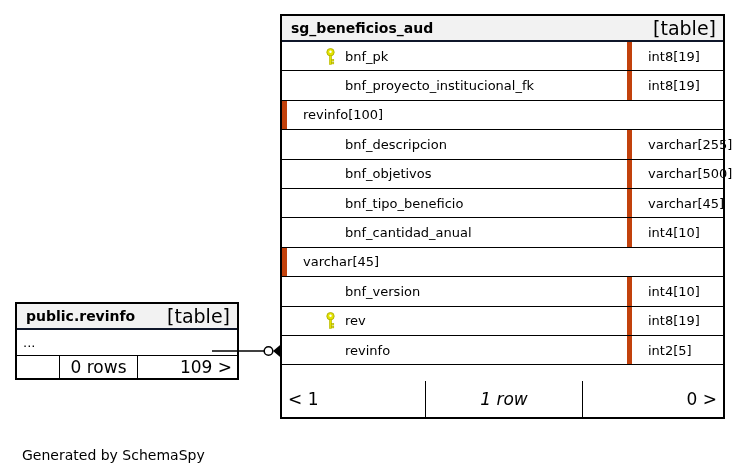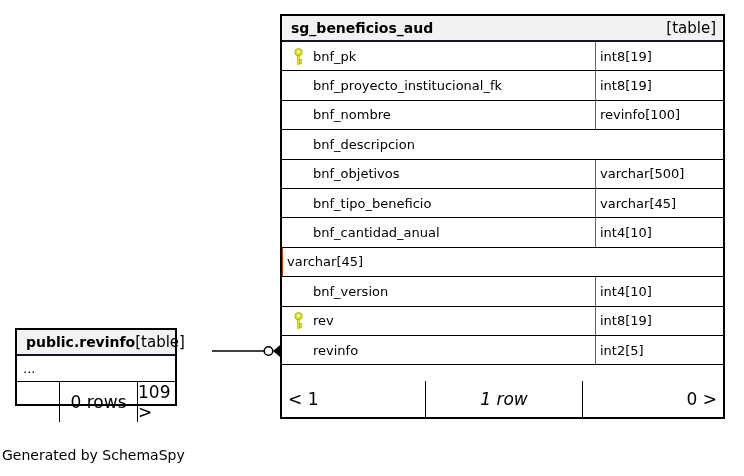--- a/index.html
+++ b/index.html
@@ -3,53 +3,53 @@
 <meta charset="utf-8">
 <style>
   * { margin:0; padding:0; box-sizing:border-box; }
   html,body { width:744px; height:476px; background:#ffffff; overflow:hidden;
               font-family:"DejaVu Sans","Liberation Sans",sans-serif; color:#000; }
   .canvas { position:relative; width:744px; height:476px; background:#fff; }
 
   .er-table { position:absolute; display:flex; flex-direction:column;
               border:2px solid #000; background:#fff; }
   #main-table { left:280px; top:14px; width:445px; height:405px; }
-  #rev-table  { left:15px;  top:328px; width:162px; height:78px; }
+  #rev-table  { left:15px;  top:302px; width:224px; height:78px; }
 
   .tbl-header { display:flex; justify-content:space-between; align-items:center;
                 background:var(--header-bg,#f2f2f2); border-bottom:2px solid #0f172a;
                 padding:0 7px 0 9px; height:26px; flex:0 0 26px; }
   .tbl-title  { font-weight:bold; font-size:14px; }
-  .tbl-badge  { font-size:15px; }
+  .tbl-badge  { font-size:19px; }
 
   .rows { display:flex; flex-direction:column; flex:1 1 auto; }
   .t-row { display:flex; height:29.4px; flex:0 0 29.4px; border-bottom:1px solid #000;
            align-items:stretch; font-size:13px; }
   .cell-name { width:313px; flex:0 0 313px; display:flex; align-items:center;
-               padding-left:12px; }
+               padding-left:12px;margin-left:32px; }
   .icon-slot { width:19px; flex:0 0 19px; display:flex; align-items:center; }
-  .cell-type { flex:1 1 auto; border-left:1px solid #c2410c; display:flex;
-               align-items:center; padding-left:4px; }
+  .cell-type { flex:1 1 auto; border-left:5px solid #c2410c; display:flex;
+               align-items:center; padding-left:16px; }
 
   .ellipsis-row { height:26px; flex:0 0 26px; border-bottom:1px solid #000;
                   display:flex; align-items:center; padding-left:6px; font-size:13px; }
 
   .tbl-footer { display:flex; flex:1 1 auto; font-size:17px; align-items:stretch; }
   .f-cell { display:flex; align-items:center; }
   .f-cell + .f-cell { border-left:1px solid #000; }
   #main-table .f-left   { flex:0 0 143px; padding-left:6px; }
   #main-table .f-center { flex:0 0 157px; justify-content:center;font-style:italic; }
   #main-table .f-right  { flex:1 1 auto; justify-content:flex-end; padding-right:6px; }
   #rev-table .f-left    { flex:0 0 42px; }
   #rev-table .f-center  { flex:0 0 78px; justify-content:center; }
-  #rev-table .f-right   { flex:1 1 auto; justify-content:flex-end; padding-right:18px; }
+  #rev-table .f-right   { flex:1 1 auto; justify-content:flex-end; padding-right:5px; }
 
   #connector { position:absolute; left:212px; top:338px; width:69px; height:26px; }
 
-  .note { position:absolute; left:2px; top:447px; font-size:14px; }
+  .note { position:absolute; left:22px; top:447px; font-size:14px; }
 </style>
 </head>
 <body>
 
 <div class="canvas">
 
   <div class="er-table" id="rev-table">
     <div class="tbl-header">
       <span class="tbl-title">public.revinfo</span>
       <span class="tbl-badge">[table]</span>
@@ -90,31 +90,28 @@
           <div class="cell-type">int8[19]</div>
         </div>
         <div class="t-row">
           <div class="cell-name">
             <span class="icon-slot"></span>
             <span>bnf_proyecto_institucional_fk</span>
           </div>
           <div class="cell-type">int8[19]</div>
         </div>
         <div class="t-row">
-          <div class="cell-name">
-            <span class="icon-slot"></span>
-            <span>bnf_nombre</span>
-          </div>
           <div class="cell-type">revinfo[100]</div>
         </div>
         <div class="t-row">
           <div class="cell-name">
             <span class="icon-slot"></span>
             <span>bnf_descripcion</span>
           </div>
+          <div class="cell-type">varchar[255]</div>
         </div>
         <div class="t-row">
           <div class="cell-name">
             <span class="icon-slot"></span>
             <span>bnf_objetivos</span>
           </div>
           <div class="cell-type">varchar[500]</div>
         </div>
         <div class="t-row">
           <div class="cell-name">

